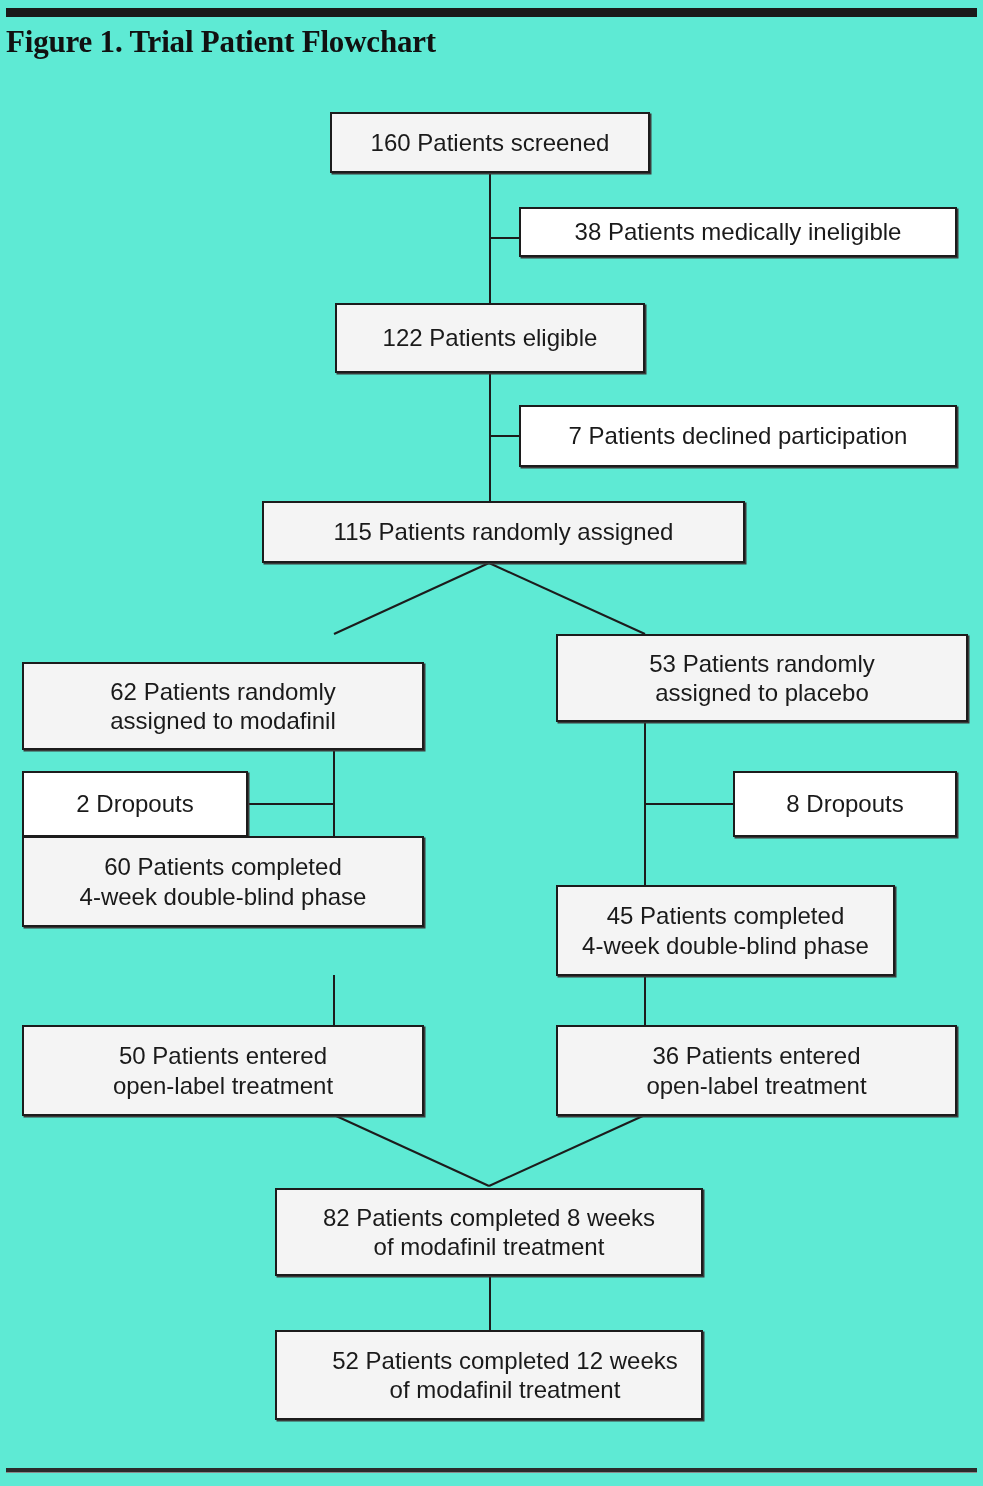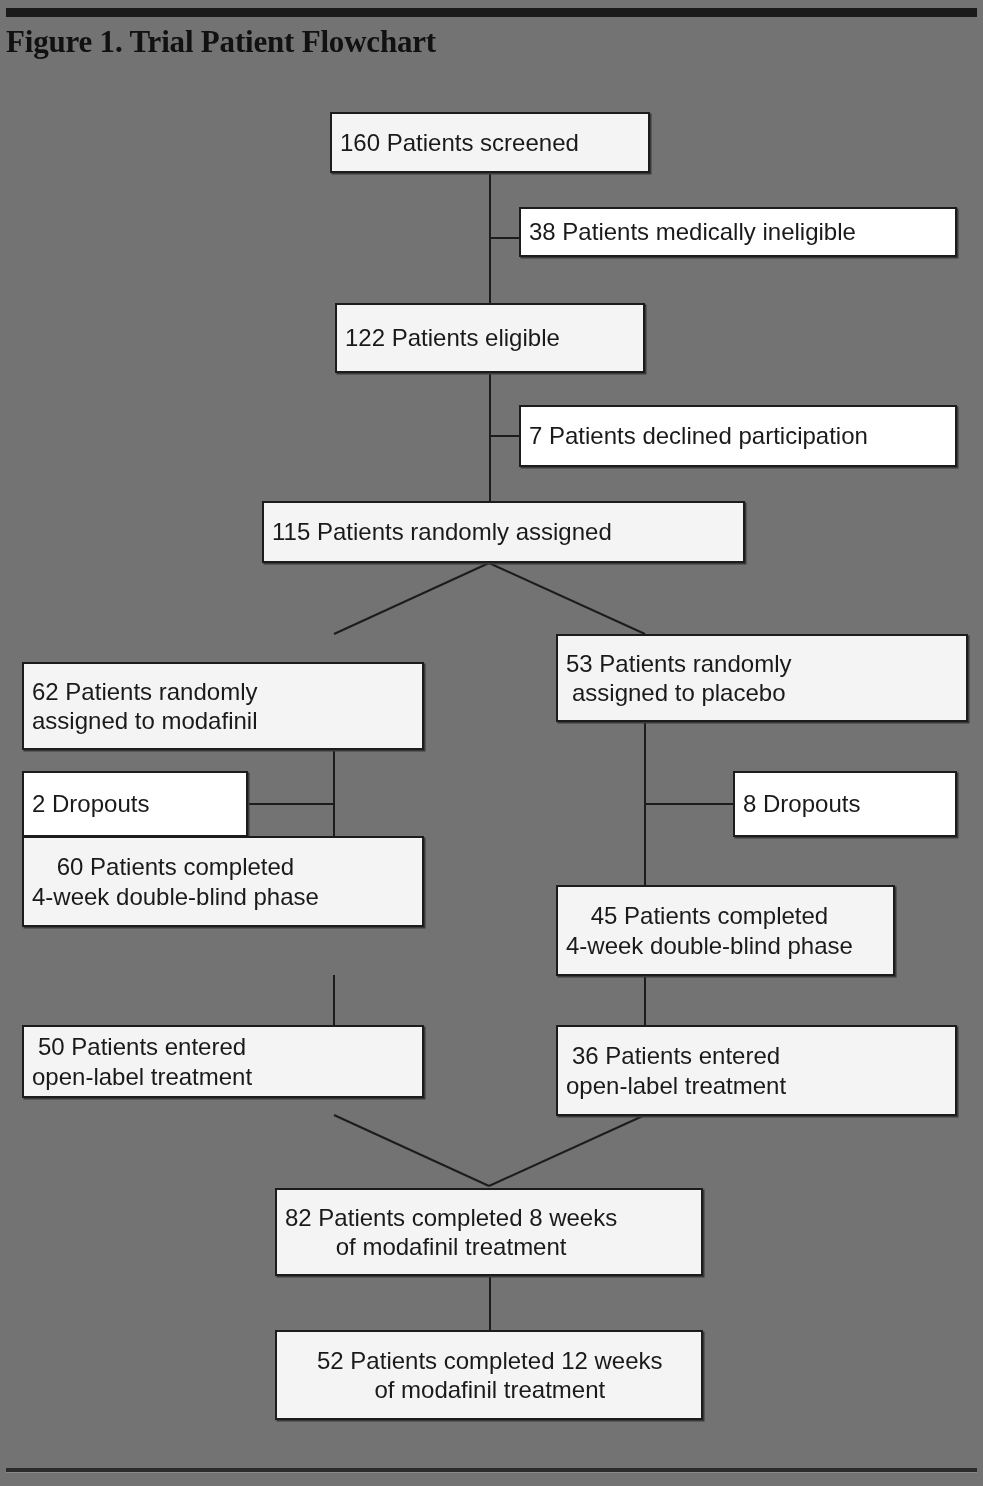--- a/index.html
+++ b/index.html
@@ -4,21 +4,21 @@
 <style>
   html, body {
     margin: 0;
     padding: 0;
     background: #ffffff;
   }
   #page {
     position: relative;
     width: 983px;
     height: 1486px;
-    background: #737373;
+    background: #5eead4;
     overflow: hidden;
     font-family: "Liberation Sans", sans-serif;
   }
 
   
   .rule-top {
     position: absolute;
     left: 6px;
     top: 8px;
     width: 971px;
@@ -48,20 +48,21 @@
     white-space: nowrap;
   }
 
   
   .node {
     position: absolute;
     box-sizing: border-box;
     border: 2px solid #1c1c1c;
     display: flex;
     align-items: center;
+    justify-content: center;
     text-align: center;
     color: #1a1a1a;
     font-size: 24px;
     line-height: 1.22;
     padding: 2px 8px;
     z-index: 3;
     background: #ffffff;
   }
   .node.shaded {
     background: #f4f4f4;
@@ -176,21 +177,21 @@
   <div class="node shaded" style="left:22px; top:836px; width:402px; height:91px;">
     <span class="txt">60 Patients completed
 4-week double-blind phase</span>
   </div>
 
   <div class="node shaded" style="left:556px; top:885px; width:339px; height:91px;">
     <span class="txt">45 Patients completed
 4-week double-blind phase</span>
   </div>
 
-  <div class="node shaded" style="left:22px; top:1025px; width:402px; height:73px;">
+  <div class="node shaded" style="left:22px; top:1025px; width:402px; height:91px;">
     <span class="txt">50 Patients entered
 open-label treatment</span>
   </div>
 
   <div class="node shaded" style="left:556px; top:1025px; width:401px; height:91px;">
     <span class="txt">36 Patients entered
 open-label treatment</span>
   </div>
 
   <div class="node shaded" style="left:275px; top:1188px; width:428px; height:88px;">

